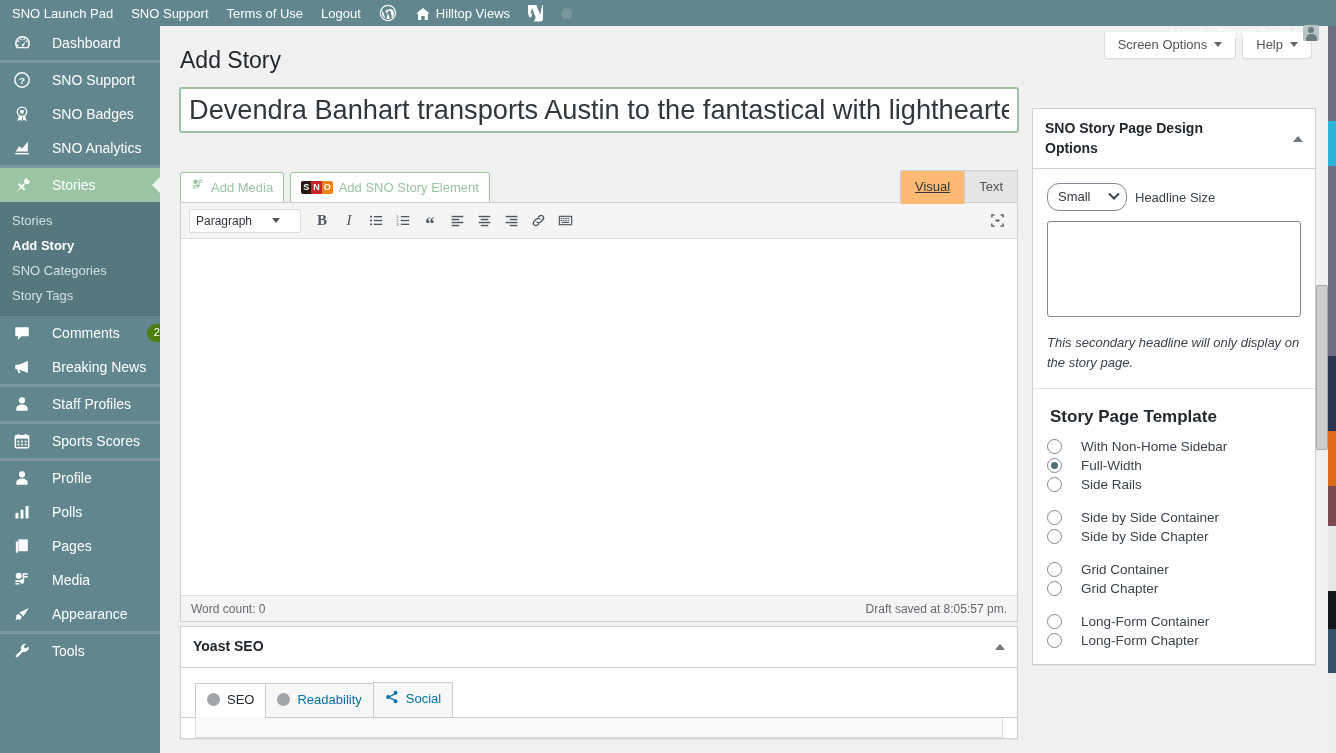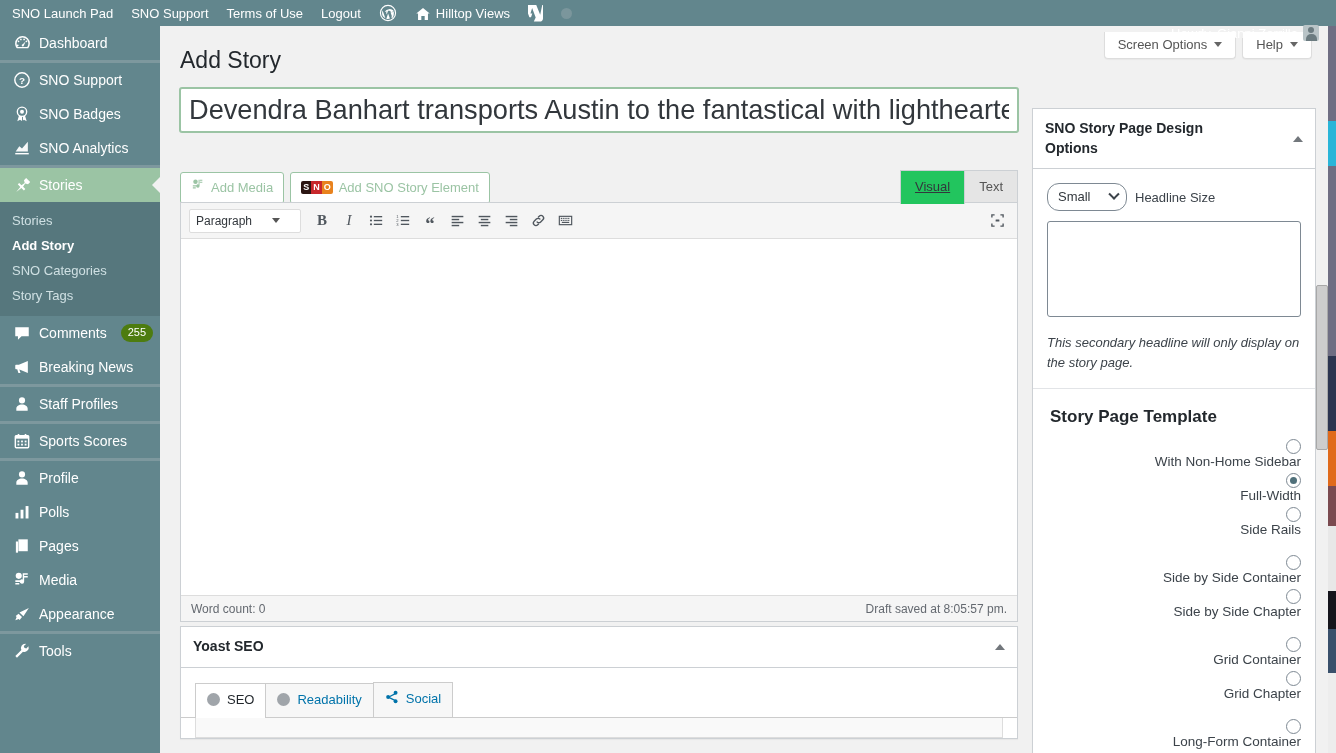--- a/index.html
+++ b/index.html
@@ -48,21 +48,21 @@
   
   #adminmenu {
     position: absolute; left: 0; top: 26px;
     width: 160px; height: 727px;
     background: #62868d;
     overflow: hidden;
     z-index: 30;
   }
   .menu-sep { height: 3px; background: #7d989e; margin: 0; }
   .menu-top {
-    display: flex; align-items: center; gap: 7px;
+    display: flex; align-items: center; gap: 20px;
     height: 34px; padding: 0 0 0 12px;
     color: #ffffff; font-size: 14px; cursor: pointer;
     position: relative;
   }
   .menu-top .mi { width: 20px; height: 20px; flex: 0 0 20px; display:flex; align-items:center; justify-content:center; }
   .menu-top.current { background: #9bc4a4; }
   .menu-top.current::after {
     content: ""; position: absolute; right: 0; top: 50%;
     transform: translateY(-50%);
     border-style: solid; border-width: 8px 8px 8px 0;
@@ -138,21 +138,21 @@
   .sno-n { background: #c8282c; }
   .sno-o { background: #e8821e; }
 
   
   .wp-editor-tabs { position: absolute; right: 0; top: 82px; display: flex; }
   .et {
     font-size: 13px; padding: 7px 14px 8px; cursor: pointer;
     border: 1px solid #ccd0d4; border-bottom: none; margin-left: -1px;
     background: #e5e5e5; color: #555; line-height: 1.4;
   }
-  .et.active { background: #22c55e; color: #32373c; position: relative; z-index: 2; text-decoration: underline; }
+  .et.active { background: #fdba74; color: #32373c; position: relative; z-index: 2; text-decoration: underline; }
 
   
   #editor-wrap { position: absolute; left: 0; top: 114px; width: 838px; border: 1px solid #ccd0d4; background: #fff; }
   #ed-toolbar {
     height: 36px; background: #f5f5f5; border-bottom: 1px solid #ddd;
     display: flex; align-items: center; padding: 0 8px; gap: 3px;
   }
   .fmt-select {
     height: 24px; font-size: 12px; border: 1px solid #ddd; background: #fff;
     border-radius: 2px; padding: 0 20px 0 6px; color: #32373c;
@@ -216,21 +216,21 @@
   .deck-area { padding: 10px 14px 0; }
   .deck-area textarea {
     width: 100%; height: 96px; border: 1px solid #7e8993; border-radius: 3px;
     background: #fff; resize: none; font-family: "Liberation Sans", sans-serif; font-size: 13px; padding: 6px;
   }
   .deck-note { font-size: 13px; font-style: italic; color: #3c434a; line-height: 1.5; padding: 12px 14px 16px; margin: 0; }
   .wdiv { border-top: 1px solid #e2e4e7; margin: 0; }
   .tpl-title { font-size: 17px; font-weight: bold; color: #23282d; margin: 0; padding: 18px 17px 10px; }
   .radio-group { padding: 0 14px; }
   .radio-group.gap { margin-top: 14px; }
-  .radio-row { display: flex; align-items: flex-end; gap: 0; padding: 2px 0; cursor: pointer; flex-direction: column; }
+  .radio-row { display: flex; align-items: flex-start; gap: 19px; padding: 2px 0; cursor: pointer; }
   .radio {
     width: 15px; height: 15px; border-radius: 50%; border: 1px solid #7e8993;
     background: #fff; flex: 0 0 15px; position: relative;
   }
   .radio.sel::after {
     content: ""; position: absolute; left: 3px; top: 3px;
     width: 7px; height: 7px; border-radius: 50%; background: #50707a;
   }
   .radio-row span { font-size: 13.5px; color: #3c434a; }
   .tpl-pad { height: 14px; }

